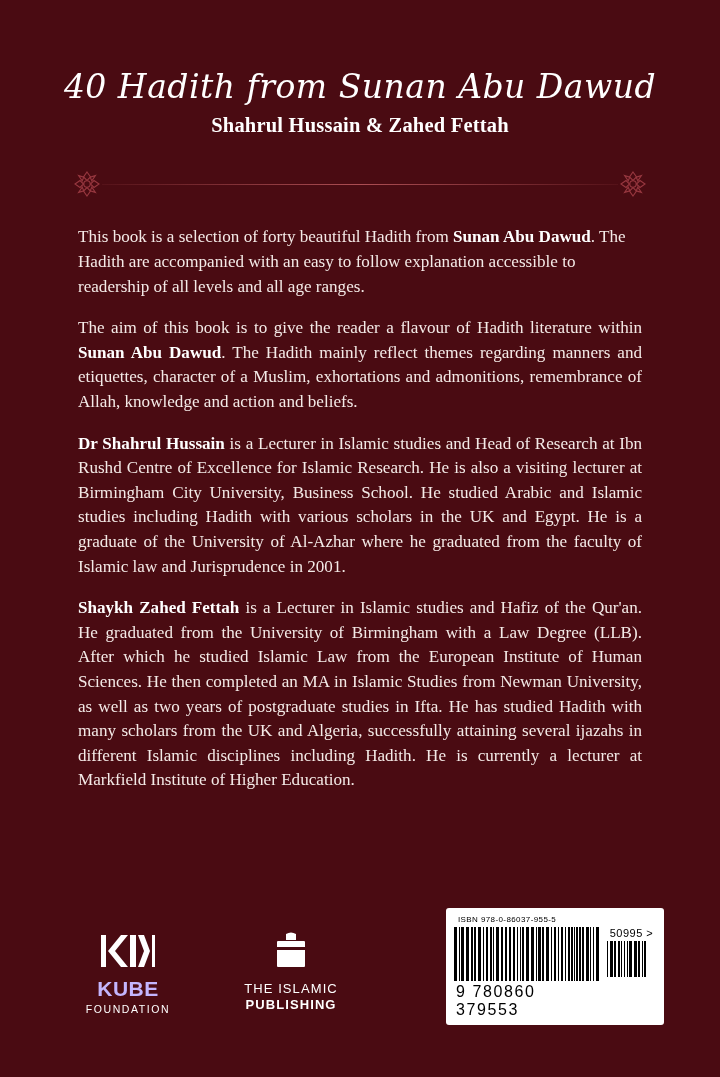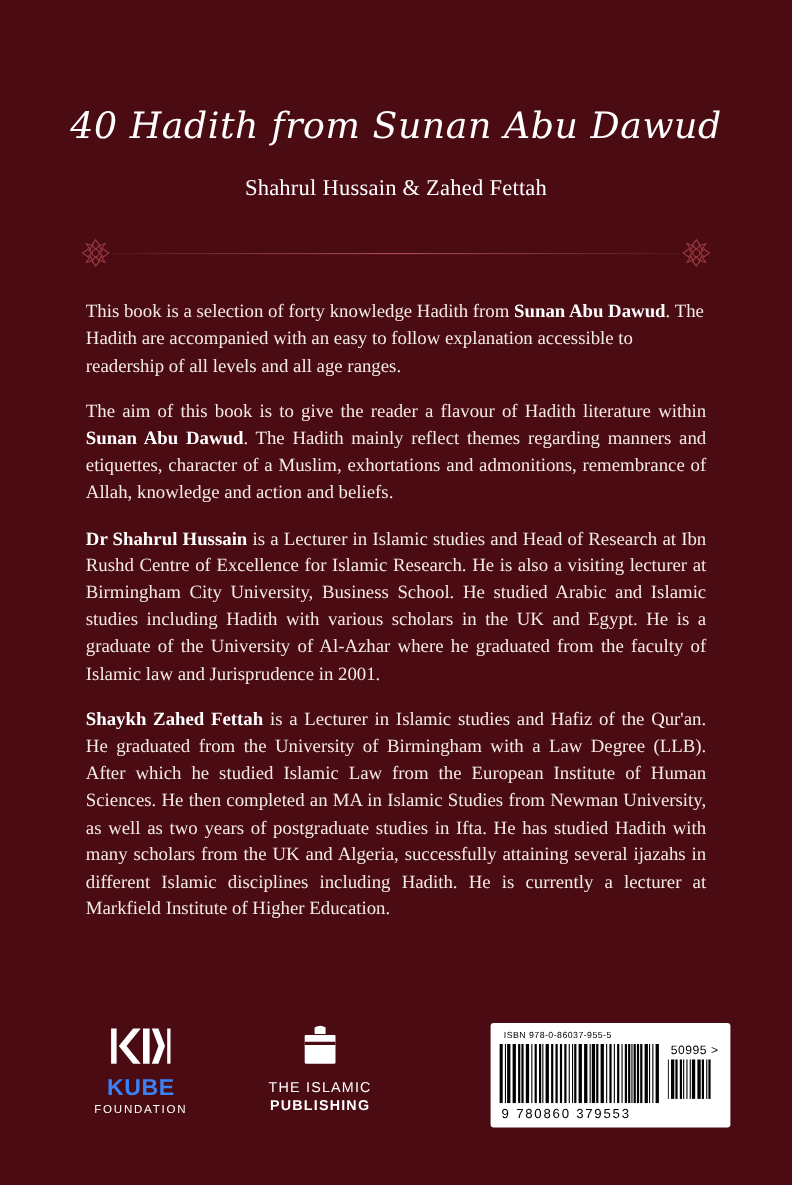--- a/index.html
+++ b/index.html
@@ -17,38 +17,38 @@
   }
   .cover {
     position: absolute;
     inset: 0;
     background: #4a0b12;
     display: flex;
     flex-direction: column;
   }
   .title-block {
     text-align: center;
-    padding-top: 96px;
+    padding-top: 69px;
   }
   .book-title {
     font-family: "DejaVu Serif", serif;
     font-style: italic;
     font-size: 33px;
     letter-spacing: 0.5px;
     color: #ffffff;
     font-weight: 400;
     line-height: 1.1;
     margin: 0;
   }
   .authors {
     font-family: "Liberation Serif", serif;
-    font-weight: normal;
+    font-weight: bold;
     font-size: 20.5px;
     color: #ffffff;
-    margin-top: 28px;
+    margin-top: 9px;
     letter-spacing: 0.2px;
   }
   .divider {
     display: flex;
     align-items: center;
     justify-content: center;
     margin-top: 32px;
     padding: 0 72px;
   }
   .divider .rule {
@@ -103,21 +103,21 @@
   .kube-mark {
     width: 62px;
     height: 40px;
     margin: 0 auto 7px auto;
   }
   .kube-name {
     font-family: "Liberation Sans", sans-serif;
     font-weight: bold;
     font-size: 21px;
     letter-spacing: 0.5px;
-    color: #3b82f6;
+    color: #c4b5fd;
     line-height: 1;
   }
   .kube-sub {
     font-family: "Liberation Sans", sans-serif;
     font-size: 10.5px;
     letter-spacing: 1.6px;
     color: #ffffff;
     margin-top: 4px;
   }
   .logo-if {
@@ -185,21 +185,21 @@
     font-family: "Liberation Sans", sans-serif;
     font-size: 11px;
     color: #000;
     text-align: center;
     letter-spacing: 0.5px;
     margin-bottom: 2px;
   }
   .addon .bars { height: 36px; }
   .ean-digits {
     font-family: "Liberation Sans", sans-serif;
-    font-size: 12px;
+    font-size: 16px;
     color: #000000;
     letter-spacing: 1.6px;
     margin-top: 2px;
     padding-left: 2px;
   }
 </style>
 </head>
 <body>
 
 <div class="cover">
@@ -237,21 +237,21 @@
           <path d="M6.6 6.6 L11.8 8.2 L10.2 11.8 Z"></path>
           <path d="M23.4 6.6 L18.2 8.2 L19.8 11.8 Z"></path>
           <path d="M6.6 23.4 L11.8 21.8 L10.2 18.2 Z"></path>
           <path d="M23.4 23.4 L18.2 21.8 L19.8 18.2 Z"></path>
         </g>
       </svg>
     </span>
   </div>
 
   <div class="body-text" id="blurb">
-      <p class="lead"><span>This book is a selection of forty knowledge Hadith from </span><b>Sunan Abu Dawud</b><span>. The Hadith are accompanied with an easy to follow explanation accessible to readership of all levels and all age ranges.</span></p>
+      <p class="lead"><span>This book is a selection of forty beautiful Hadith from </span><b>Sunan Abu Dawud</b><span>. The Hadith are accompanied with an easy to follow explanation accessible to readership of all levels and all age ranges.</span></p>
       <p><span>The aim of this book is to give the reader a flavour of Hadith literature within </span><b>Sunan Abu Dawud</b><span>.  The Hadith mainly reflect themes regarding manners and etiquettes, character of a Muslim, exhortations and admonitions, remembrance of Allah, knowledge and action and beliefs.</span></p>
       <p><b>Dr Shahrul Hussain</b><span> is a Lecturer in Islamic studies and Head of Research at Ibn Rushd Centre of Excellence for Islamic Research. He is also a visiting lecturer at Birmingham City University, Business School. He studied Arabic and Islamic studies including Hadith with various scholars in the UK and Egypt. He is a graduate of the University of Al-Azhar where he graduated from the faculty of Islamic law and Jurisprudence in 2001.</span></p>
       <p><b>Shaykh Zahed Fettah</b><span> is a Lecturer in Islamic studies and Hafiz of the Qur'an. He graduated from the University of Birmingham with a Law Degree (LLB). After which he studied Islamic Law from the European Institute of Human Sciences. He then completed an MA in Islamic Studies from Newman University, as well as two years of postgraduate studies in Ifta. He has studied Hadith with many scholars from the UK and Algeria, successfully attaining several ijazahs in different Islamic disciplines including Hadith. He is currently a lecturer at Markfield Institute of Higher Education.</span></p>
     </div>
 
   <div class="footer">
 
     <div class="logos">
 
       <div class="logo-kube">

